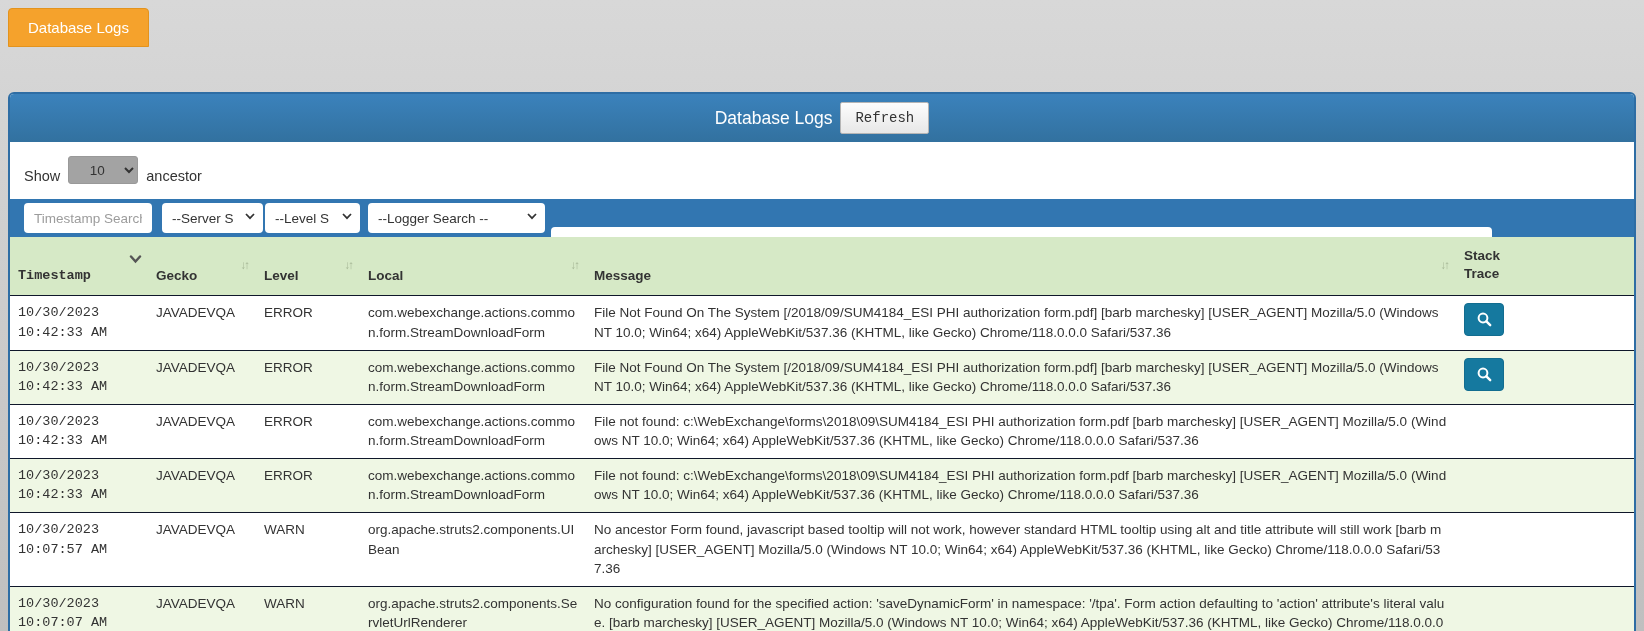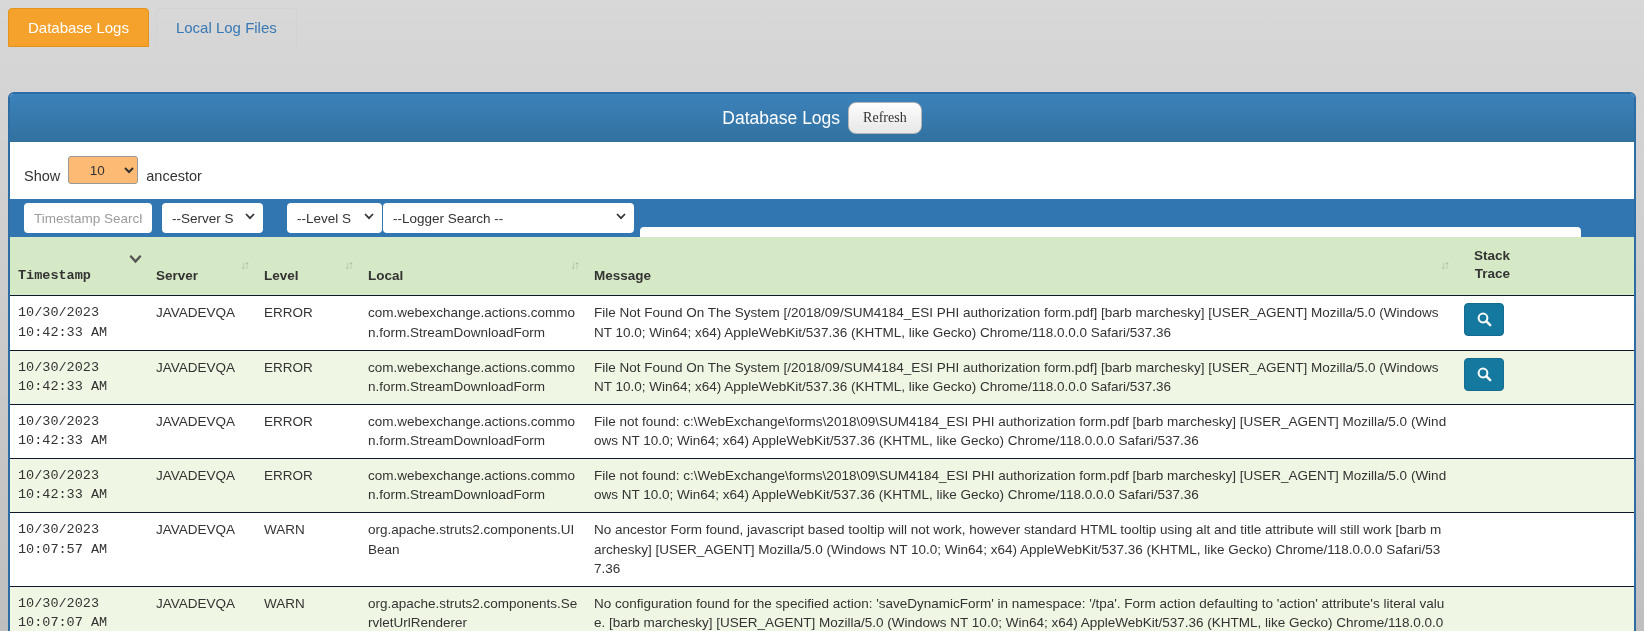--- a/index.html
+++ b/index.html
@@ -24,61 +24,61 @@
   .panel {
     position:absolute; left:8px; right:8px; top:92px; height:600px;
     background:#fff; border:2px solid #2e6da4; border-radius:6px 6px 0 0; overflow:hidden;
   }
   .panel-heading {
     height:48px; background:linear-gradient(#3b82bc, #32719f);
     display:flex; align-items:center; justify-content:center; gap:8px;
   }
   .panel-title { color:#fff; font-size:17.5px; }
   .refresh-btn {
-    font-family:Liberation Serif, serif;
+    font-family:Liberation Mono, monospace;
     font-size:14px; color:#333; padding:7px 14px; border:1px solid #b5b5b5;
-    border-radius:8px; background:linear-gradient(#fdfdfd,#e7e7e7); cursor:pointer;
+    border-radius:2px; background:linear-gradient(#fdfdfd,#e7e7e7); cursor:pointer;
   }
 
   
   .show-row { display:flex; align-items:flex-end; gap:8px; margin:14px 0 15px 14px; font-size:14.5px; }
   .entries-select {
     width:70px; height:28px; border:1px solid #999; border-radius:3px;
-    font-size:13.5px; font-family:"Liberation Sans", sans-serif; text-align:center; color:#333; background:#fdba74;
+    font-size:13.5px; font-family:"Liberation Sans", sans-serif; text-align:center; color:#333; background:#a3a3a3;
   }
 
   
   .filter-bar { background:#3276b1; height:38px; display:flex; align-items:center; }
   .filter-bar input, .filter-bar select {
     height:30px; border:none; border-radius:4px; background:#fff; color:#333;
     font-size:13.5px; font-family:"Liberation Sans", sans-serif; padding:0 10px; outline:none;
   }
   .filter-bar input::placeholder { color:#9c9c9c; }
   .selwrap { position:relative; }
   .selwrap select {
     appearance:none; -webkit-appearance:none; -moz-appearance:none;
     width:100%; padding-right:24px;
   }
   .selwrap .chev { position:absolute; right:8px; top:10px; pointer-events:none; line-height:0; }
   .f-ts { margin-left:14px; width:128px; }
   .f-server { margin-left:10px; width:101px; }
-  .f-level { margin-left:24px; width:95px; }
-  .f-logger { margin-left:1px; width:251px; }
+  .f-level { margin-left:2px; width:95px; }
+  .f-logger { margin-left:8px; width:177px; }
   .f-msg { margin-left:6px; width:941px;margin-top:48px; }
 
   
   table { width:100%; border-collapse:collapse; table-layout:fixed; font-size:13.5px; }
   th {
     background:#d6e9c6; color:#333; font-weight:bold; text-align:left;
     vertical-align:bottom; padding:10px 8px 12px 8px; position:relative; font-size:13.5px;
   }
   th.col0 { width:138px; } th.col1 { width:108px; } th.col2 { width:104px; }
   th.col3 { width:226px; } th.col4 { width:870px; }
   th:first-child, td:first-child { padding-left:8px;font-family:Liberation Mono, monospace; }
-  th .stacklbl { display:inline-block; width:46px; line-height:1.35;text-align:right; }
+  th .stacklbl { display:inline-block; width:46px; line-height:1.35; }
   .sort-both {
     position:absolute; right:8px; top:22px; color:#a4b694; font-size:11.5px;
     letter-spacing:-2px; font-weight:normal;
   }
   .sort-desc { position:absolute; right:6px; top:18px; line-height:0; }
   td {
     padding:7px 8px; border-top:1px solid #0f172a; vertical-align:top;
     line-height:1.45; color:#333; background:#fff;
   }
   tbody tr:nth-child(even) td { background:#eff7e4; }
@@ -86,21 +86,20 @@
   .stack-btn {
     width:40px; height:33px; background:#15799f; border:1px solid #126d90;
     border-radius:4px; display:flex; align-items:center; justify-content:center; cursor:pointer;
   }
 </style>
 </head>
 <body>
 
 <div class="tabs">
   <div class="tab active">Database Logs</div>
-  <div class="tab inactive">Local Log Files</div>
 </div>
 
 <div class="panel">
   <div class="panel-heading">
     <span class="panel-title">Database Logs</span>
     <button class="refresh-btn">Refresh</button>
   </div>
 
   <div class="panel-body">
     <div class="show-row">
@@ -145,21 +144,21 @@
       </div>
       <input class="f-msg" type="text" placeholder="Message Search..." style="">
     </div>
 
     <table>
       <thead>
         <tr id="header-row">
             <th class="col0"><span>Timestamp</span><span class="sort-desc"><svg width="13" height="9" viewBox="0 0 13 9">
                   <path d="M2 1.5 L6.5 6.5 L11 1.5" fill="none" stroke="#555" stroke-width="2.4" stroke-linecap="round"></path>
                 </svg></span></th>
-            <th class="col1"><span>Server</span><span class="sort-both">↓↑</span></th>
+            <th class="col1"><span>Gecko</span><span class="sort-both">↓↑</span></th>
             <th class="col2"><span>Level</span><span class="sort-both">↓↑</span></th>
             <th class="col3"><span>Local</span><span class="sort-both">↓↑</span></th>
             <th class="col4"><span>Message</span><span class="sort-both">↓↑</span></th>
             <th class="col5"><span class="stacklbl">Stack Trace</span></th>
           </tr>
       </thead>
       <tbody id="table-body">
           <tr>
             <td>10/30/2023 10:42:33 AM</td>
             <td>JAVADEVQA</td>

